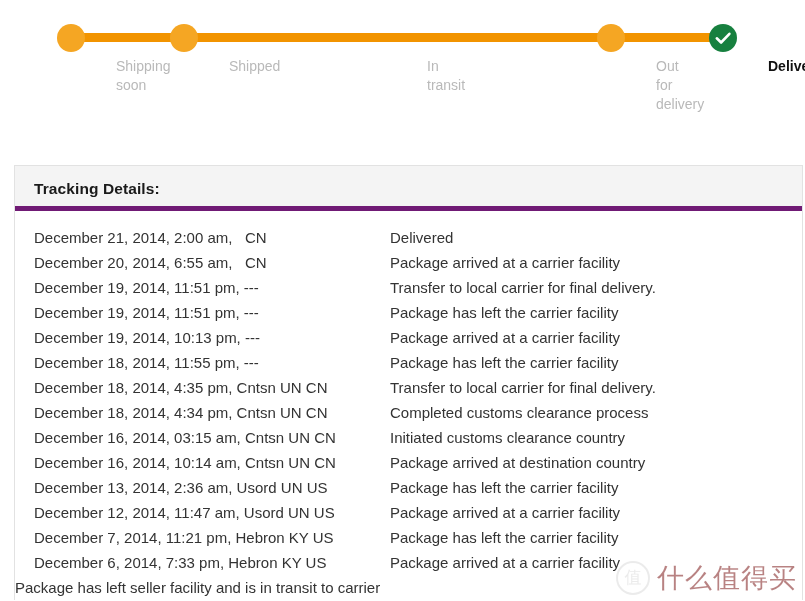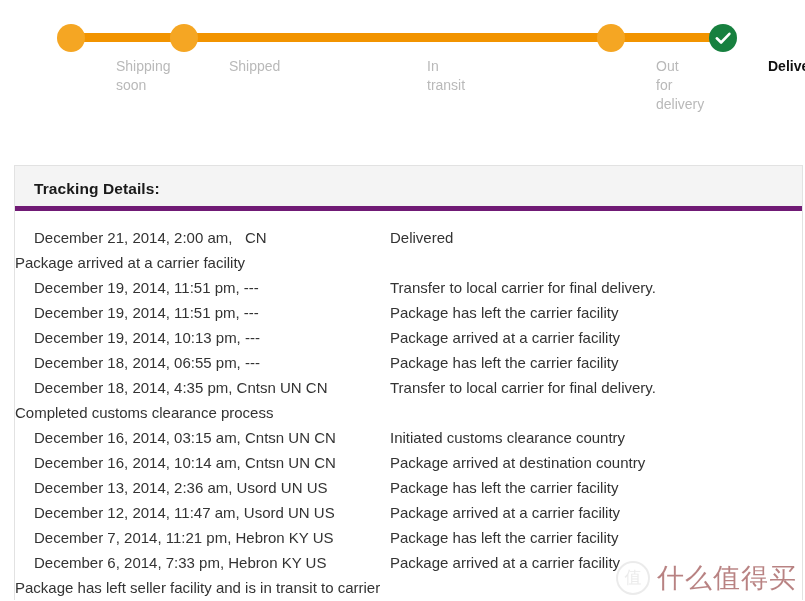--- a/index.html
+++ b/index.html
@@ -186,43 +186,45 @@
 <div id="tracking-panel">
   <div id="panel-header">
     <span id="panel-header-title">Tracking Details:</span>
   </div>
   <div id="tracking-rows">
       <div class="tracking-row">
         <div class="row-date">December 21, 2014, 2:00 am,   CN</div>
         <div class="row-status">Delivered</div>
       </div>
       <div class="tracking-row">
+        <div class="row-date">December 20, 2014, 6:55 am,   CN</div>
         <div class="row-status">Package arrived at a carrier facility</div>
       </div>
       <div class="tracking-row">
         <div class="row-date">December 19, 2014, 11:51 pm, ---</div>
         <div class="row-status">Transfer to local carrier for final delivery.</div>
       </div>
       <div class="tracking-row">
         <div class="row-date">December 19, 2014, 11:51 pm, ---</div>
         <div class="row-status">Package has left the carrier facility</div>
       </div>
       <div class="tracking-row">
         <div class="row-date">December 19, 2014, 10:13 pm, ---</div>
         <div class="row-status">Package arrived at a carrier facility</div>
       </div>
       <div class="tracking-row">
-        <div class="row-date">December 18, 2014, 06:55 pm, ---</div>
+        <div class="row-date">December 18, 2014, 11:55 pm, ---</div>
         <div class="row-status">Package has left the carrier facility</div>
       </div>
       <div class="tracking-row">
         <div class="row-date">December 18, 2014, 4:35 pm, Cntsn UN CN</div>
         <div class="row-status">Transfer to local carrier for final delivery.</div>
       </div>
       <div class="tracking-row">
+        <div class="row-date">December 18, 2014, 4:34 pm, Cntsn UN CN</div>
         <div class="row-status">Completed customs clearance process</div>
       </div>
       <div class="tracking-row">
         <div class="row-date">December 16, 2014, 03:15 am, Cntsn UN CN</div>
         <div class="row-status">Initiated customs clearance country</div>
       </div>
       <div class="tracking-row">
         <div class="row-date">December 16, 2014, 10:14 am, Cntsn UN CN</div>
         <div class="row-status">Package arrived at destination country</div>
       </div>

